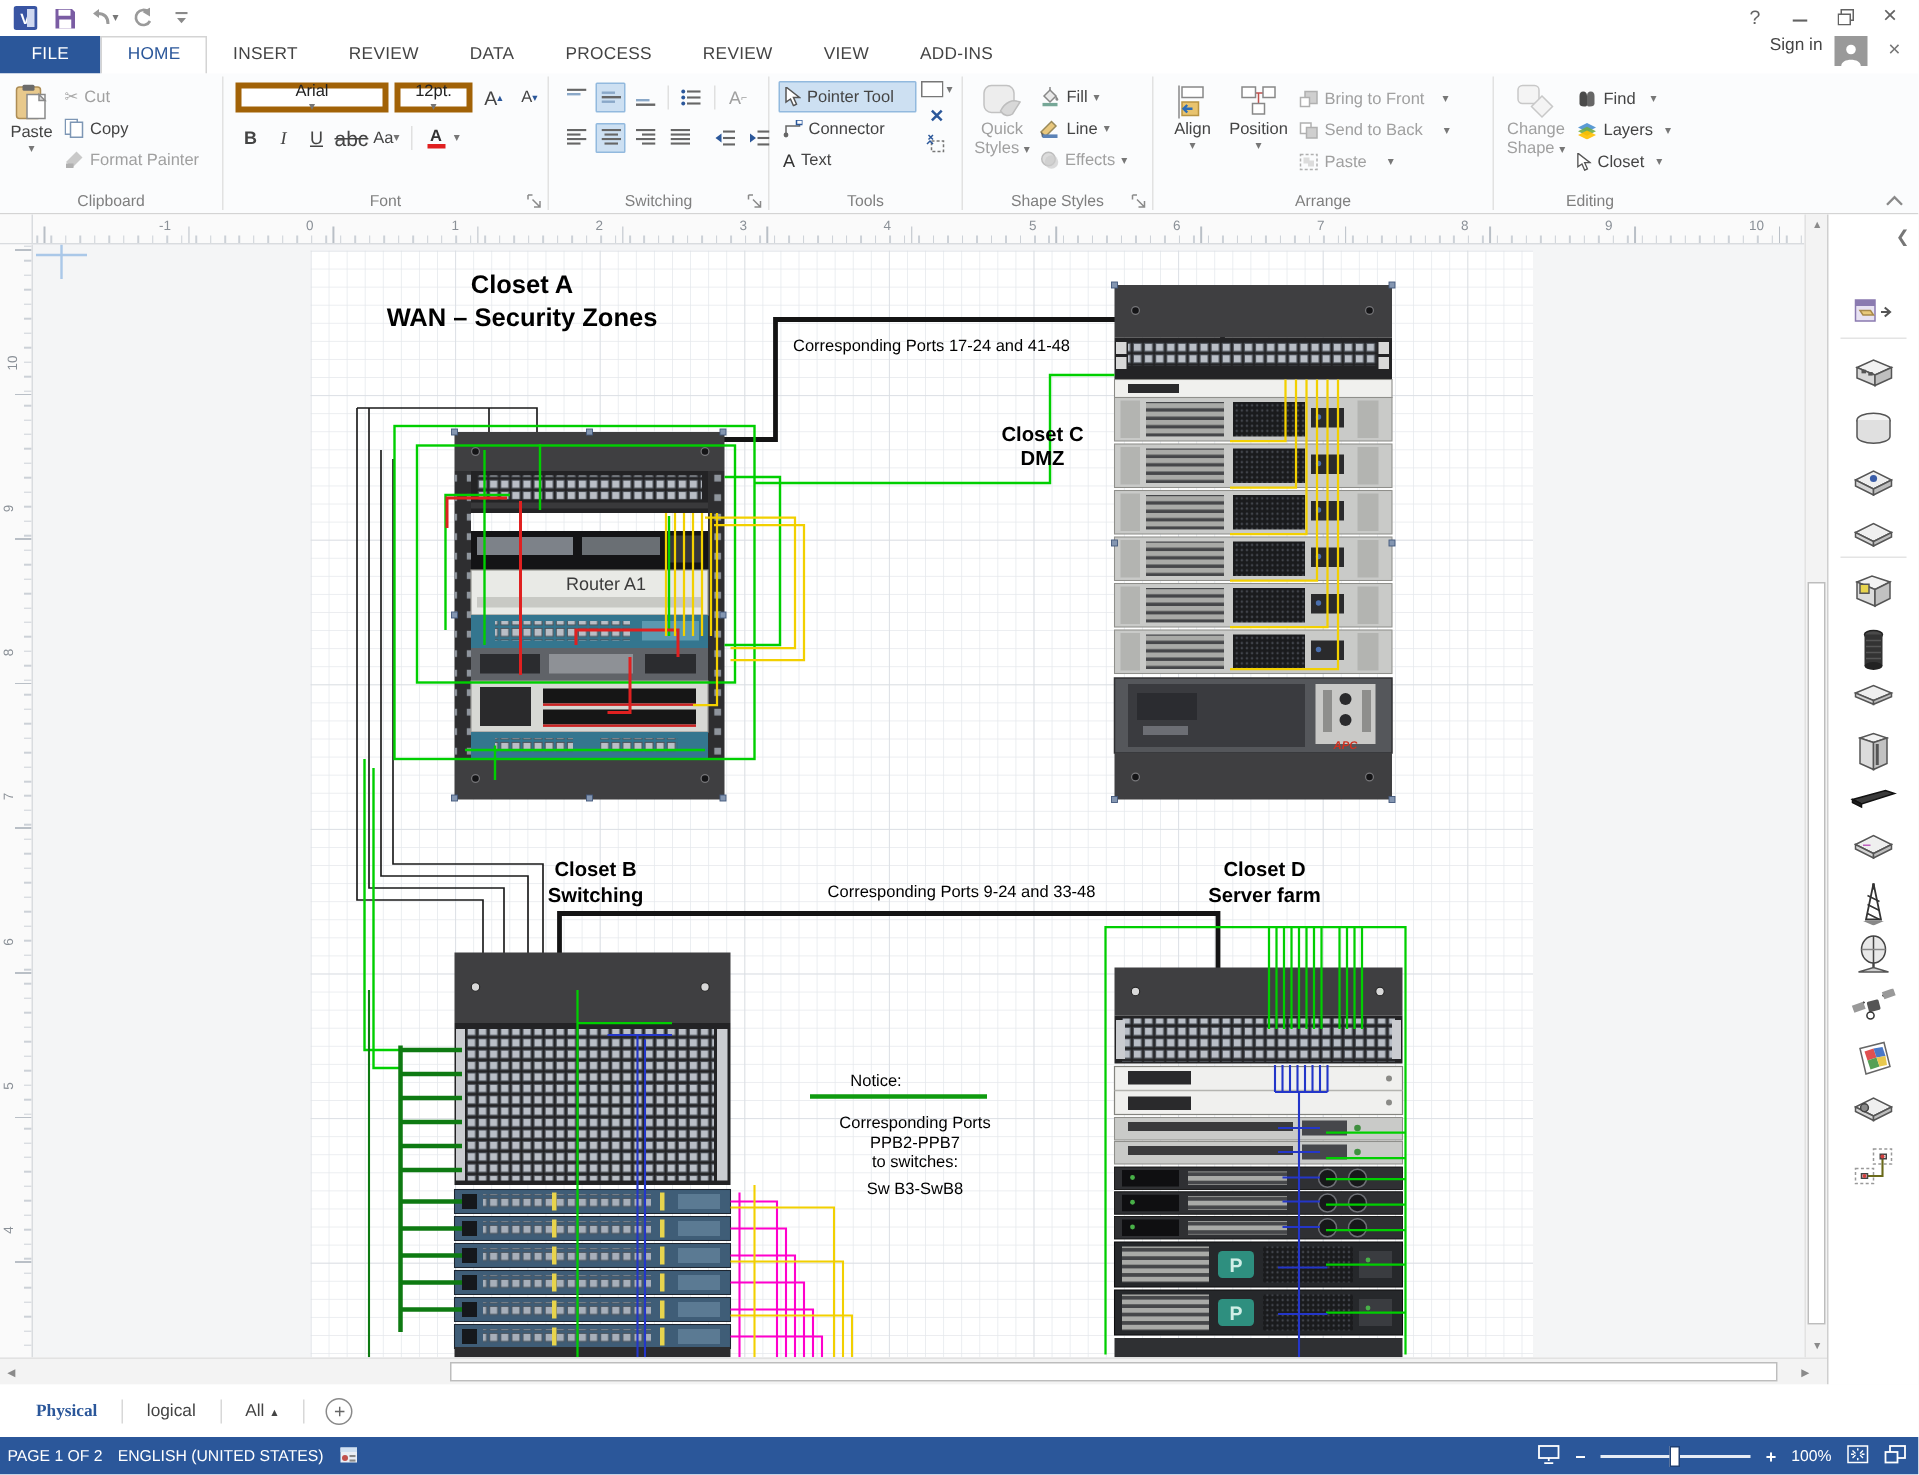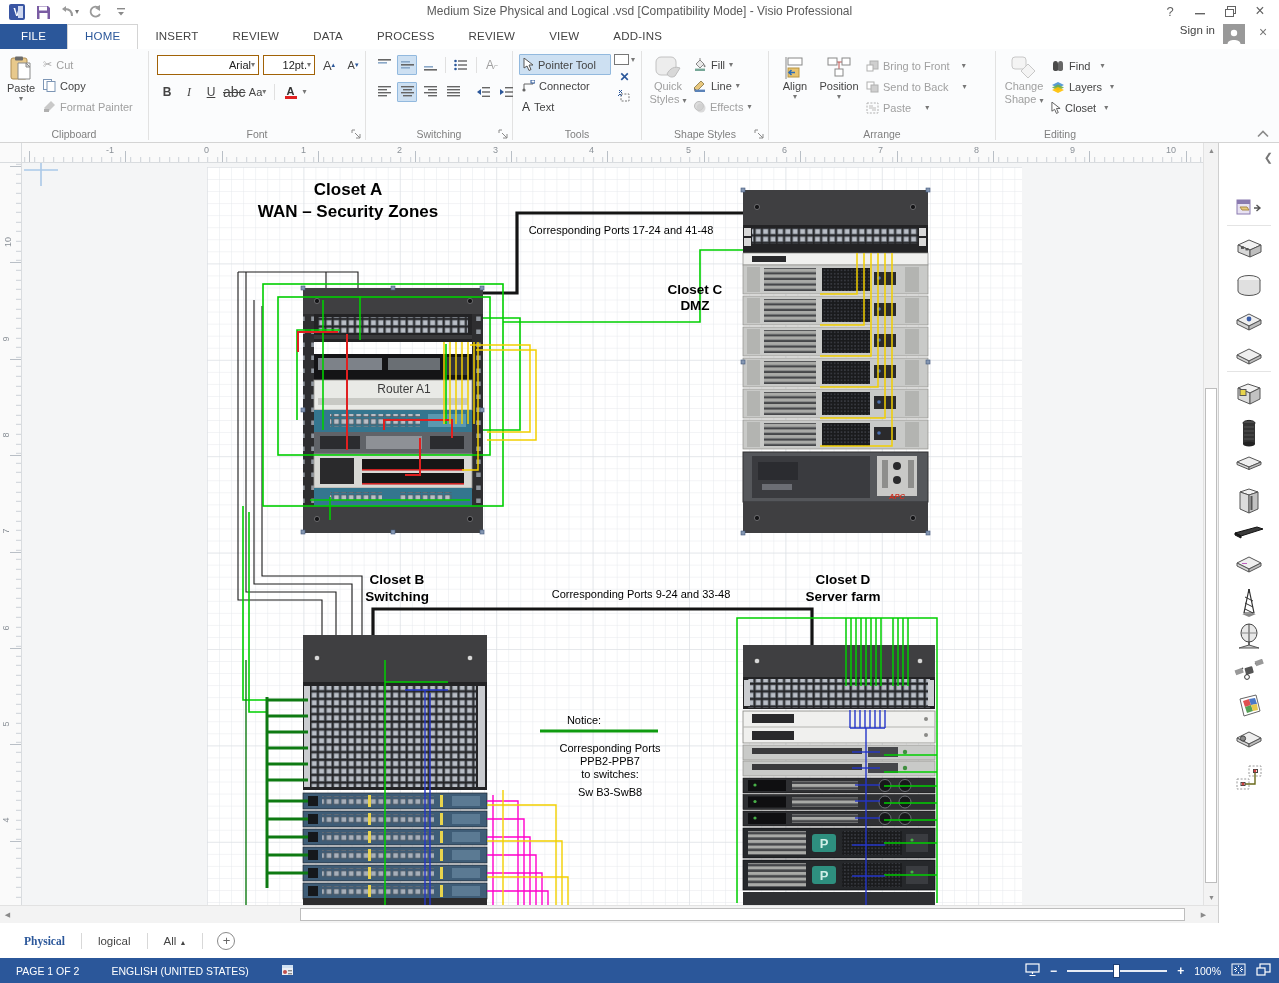--- a/index.html
+++ b/index.html
@@ -31,21 +31,21 @@
   .rg-sep { width:1px; background:#e2e2e2; margin:2px 0; }
   .rg-label { position:absolute; bottom:2px; left:0; right:0; text-align:center; font-size:10.5px; color:#7f7f7f; }
   .launcher { position:absolute; bottom:2px; right:3px; width:11px; height:11px; }
   .bigbtn { display:inline-flex; flex-direction:column; align-items:center; justify-content:flex-start; width:38px; height:72px; padding-top:4px; font-size:11px; color:#444; text-align:center; line-height:13px; vertical-align:top; }
   .bigbtn .caret, .caret { color:#777; font-size:8px; line-height:8px; }
   .gray { color:#a0a0a0 !important; }
   .row { display:flex; align-items:center; }
   .sbtn { display:flex; align-items:center; gap:4px; height:21px; padding:0 3px; font-size:11px; color:#444; }
   .tbtn { display:flex; align-items:center; justify-content:center; min-width:20px; height:20px; font-size:12px; color:#444; }
   .sel { background:#cde0f2; border:1px solid #92b9de; border-radius:1px; }
-  .combo { display:flex; align-items:center; justify-content:flex-end; height:20px; background:#fff; border:1px solid #a16207; font-size:11px; color:#222; padding:0 3px; }
+  .combo { display:flex; align-items:center; justify-content:center; height:20px; background:#fff; border:4px solid #a16207; font-size:11px; color:#222; padding:0 3px;flex-direction:column; }
   .ic { display:inline-block; vertical-align:middle; }
   .chev-collapse { position:absolute; right:10px; bottom:4px; color:#8a8a8a; }
 
   
   .workspace { position:absolute; left:0; top:143px; width:1279px; height:780px; background:#f4f5f6; }
   .ruler-corner { position:absolute; left:0; top:0; width:22px; height:20px; background:#fafafa; border-right:1px solid #d9dcdf; border-bottom:1px solid #d9dcdf; }
   .ruler-top { position:absolute; left:22px; top:0; width:1181px; height:20px; background:#fafafa; border-bottom:1px solid #d9dcdf;
     background-image:
       repeating-linear-gradient(to right, #b9bfc6 0 1px, transparent 1px 96.4px),
       repeating-linear-gradient(to right, #ccd1d7 0 1px, transparent 1px 9.64px);
@@ -75,21 +75,21 @@
 
   
   .pagetabs { position:absolute; left:0; top:923px; width:1279px; height:35px; background:#fff; display:flex; align-items:center; }
   .ptab { font-size:11.5px; color:#444; padding:0 16px; height:20px; line-height:20px; }
   .ptab.active { color:#2b579a; font-weight:bold; }
   .pt-sep { width:1px; height:16px; background:#d8d8d8; }
   .addpage { width:18px; height:18px; border:1px solid #8a8a8a; border-radius:50%; color:#666; font-size:13px; line-height:16px; text-align:center; margin-left:14px; }
 
   
   .statusbar { position:absolute; left:0; top:958px; width:1279px; height:25px; background:#2b579a; color:#fff; display:flex; align-items:center; font-size:10.5px; }
-  .sb-item { padding:0 16px; display:flex; align-items:center; gap:6px; height:100%; }
+  .sb-item { padding:0 5px; display:flex; align-items:center; gap:6px; height:100%; }
   .sb-right { position:absolute; right:8px; top:0; height:100%; display:flex; align-items:center; gap:10px; }
   .slider-track { position:relative; width:100px; height:2px; background:#e8edf5; }
   .slider-thumb { position:absolute; left:46px; top:-6px; width:7px; height:14px; background:#fff; border:1px solid #1e3f73; }
   .zoom-glyph { font-size:12px; font-weight:bold; }
 
   svg text { font-family:"Liberation Sans", sans-serif; }
 </style>
 </head>
 <body>
 
@@ -124,21 +124,20 @@
             <path d="M12 0 L12 6 L7 3 Z" fill="#9a9a9a"></path>
           </svg>
       </span>
       <span class="qat-btn">
         <svg width="10" height="10" viewBox="0 0 10 10">
             <rect x="1" y="1" width="8" height="1.4" fill="#8a8a8a"></rect>
             <path d="M2 5 L8 5 L5 8.5 Z" fill="#8a8a8a"></path>
           </svg>
       </span>
     </div>
-    <span class="win-title">Medium Size Physical and Logical .vsd  [Compatibility Mode] - Visio Professional</span>
     <div class="win-controls">
       <span class="win-btn">?</span>
       <span class="win-btn">
           <svg width="10" height="10" viewBox="0 0 10 10">
             <rect y="7" width="10" height="1.4" fill="#636363"></rect>
           </svg>
         </span>
       <span class="win-btn">
           <svg width="11" height="11" viewBox="0 0 11 11" fill="none" stroke="#636363">
             <rect x="2.5" y="0.5" width="8" height="7"></rect>

